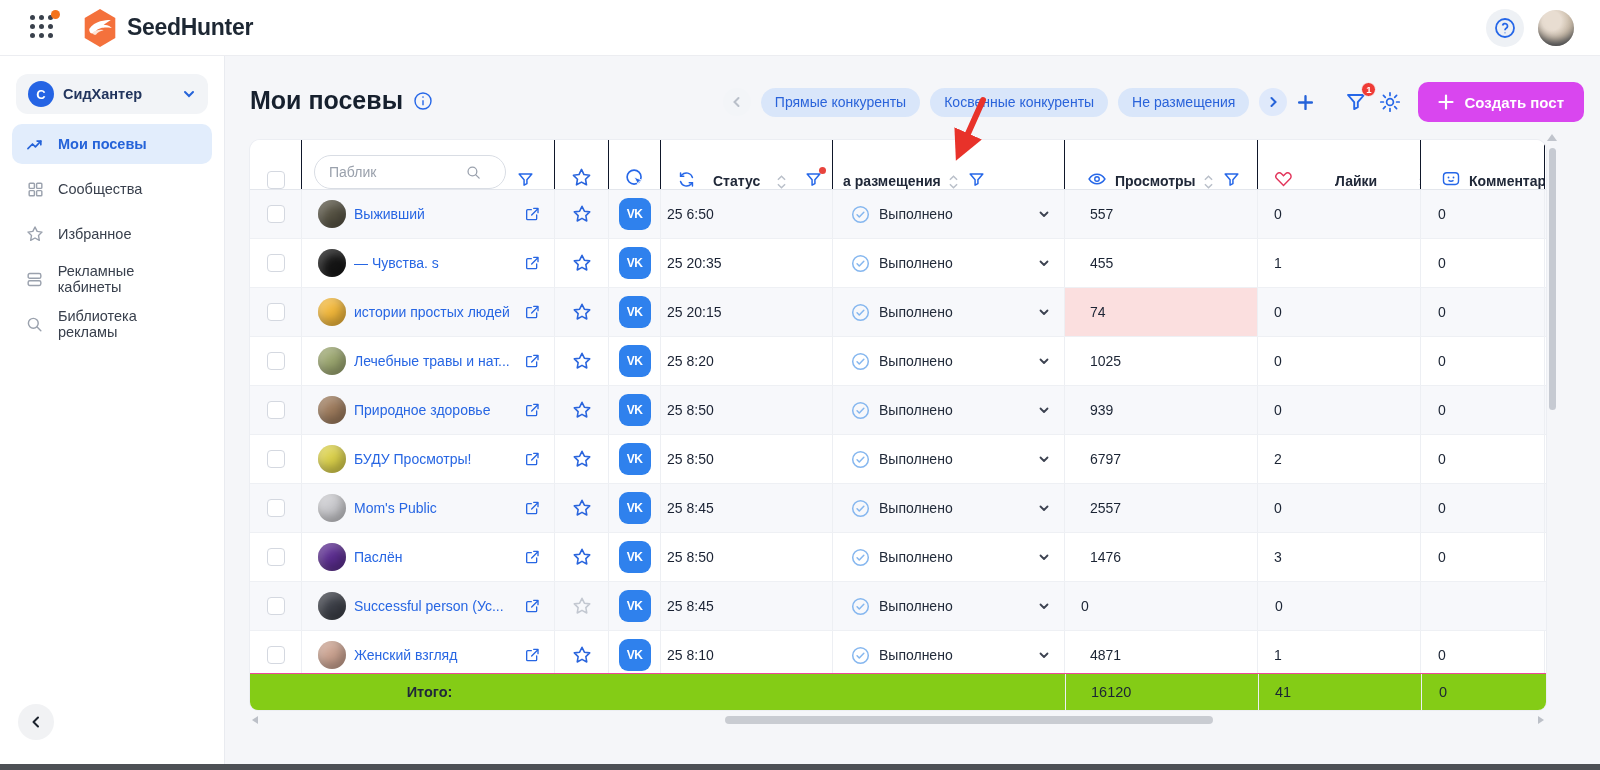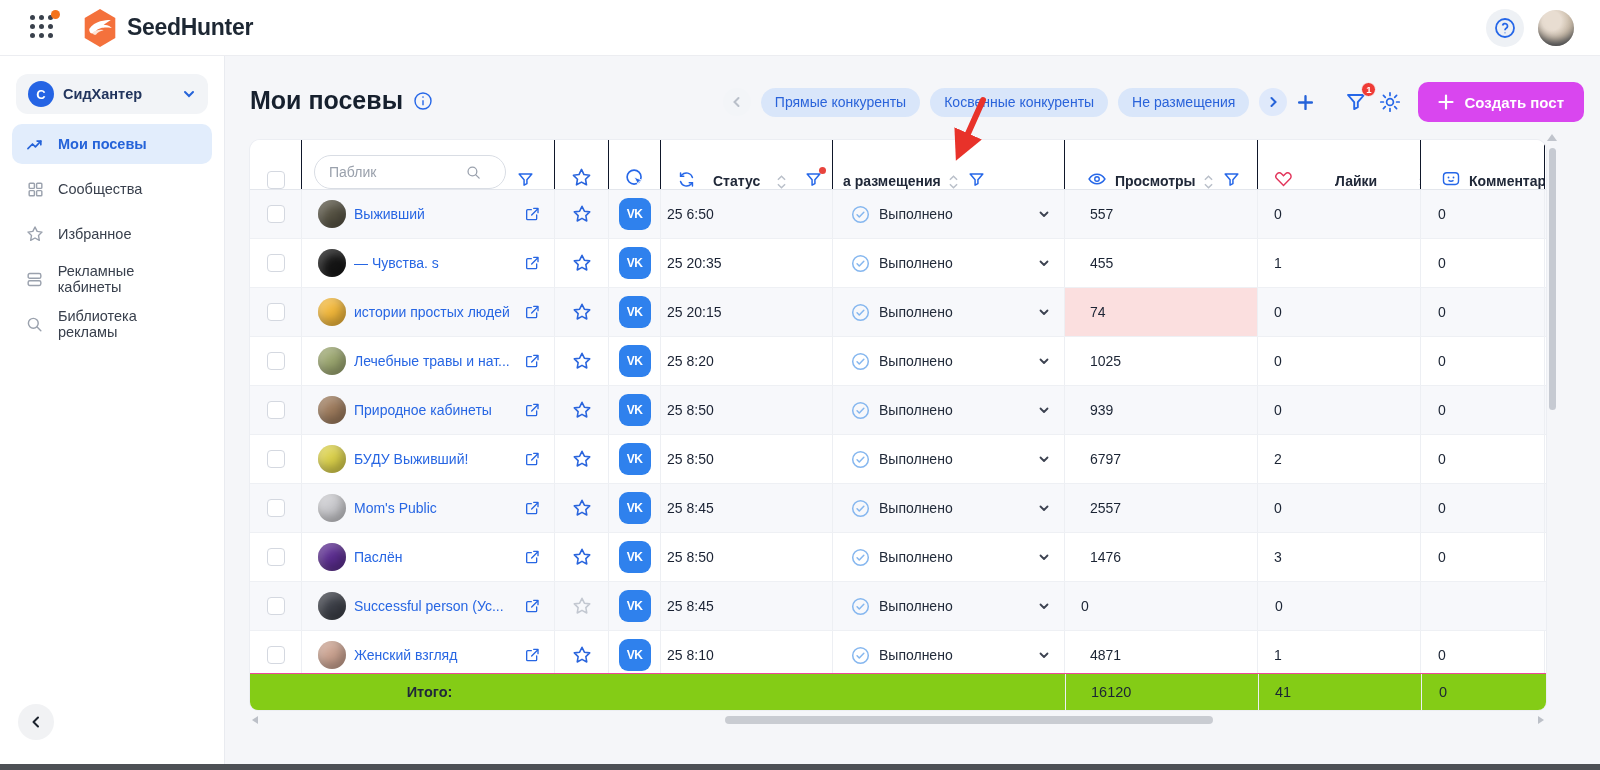--- a/index.html
+++ b/index.html
@@ -611,21 +611,21 @@
     <div class="cell c-comments">
               <span>0</span>
             </div>
   </div>
           <div class="trow grid-cols">
     <div class="cell c-cb">
               <span class="cb"></span>
             </div>
     <div class="cell c-pub">
       <span class="avatar" style="background: rgb(156, 122, 92);"></span>
-      <a class="pub-name">Природное кабинеты</a>
+      <a class="pub-name">Природное здоровье</a>
       <span class="ext">
         <svg width="16" height="16" viewBox="0 0 24 24" fill="none" stroke="currentColor" stroke-width="2" stroke-linecap="round" stroke-linejoin="round">
                   <path d="M19 13.5V19a1.5 1.5 0 0 1-1.5 1.5h-12A1.5 1.5 0 0 1 4 19V7a1.5 1.5 0 0 1 1.5-1.5H11"></path>
                   <path d="M14.5 3.5H21V10"></path>
                   <path d="M20.5 4.5l-9 9"></path>
                 </svg>
       </span>
     </div>
     <div class="cell c-star">
       <span class="star">
@@ -663,21 +663,21 @@
     <div class="cell c-comments">
               <span>0</span>
             </div>
   </div>
           <div class="trow grid-cols">
     <div class="cell c-cb">
               <span class="cb"></span>
             </div>
     <div class="cell c-pub">
       <span class="avatar" style="background: rgb(217, 207, 74);"></span>
-      <a class="pub-name">БУДУ Выживший!</a>
+      <a class="pub-name">БУДУ Просмотры!</a>
       <span class="ext">
         <svg width="16" height="16" viewBox="0 0 24 24" fill="none" stroke="currentColor" stroke-width="2" stroke-linecap="round" stroke-linejoin="round">
                   <path d="M19 13.5V19a1.5 1.5 0 0 1-1.5 1.5h-12A1.5 1.5 0 0 1 4 19V7a1.5 1.5 0 0 1 1.5-1.5H11"></path>
                   <path d="M14.5 3.5H21V10"></path>
                   <path d="M20.5 4.5l-9 9"></path>
                 </svg>
       </span>
     </div>
     <div class="cell c-star">
       <span class="star">

